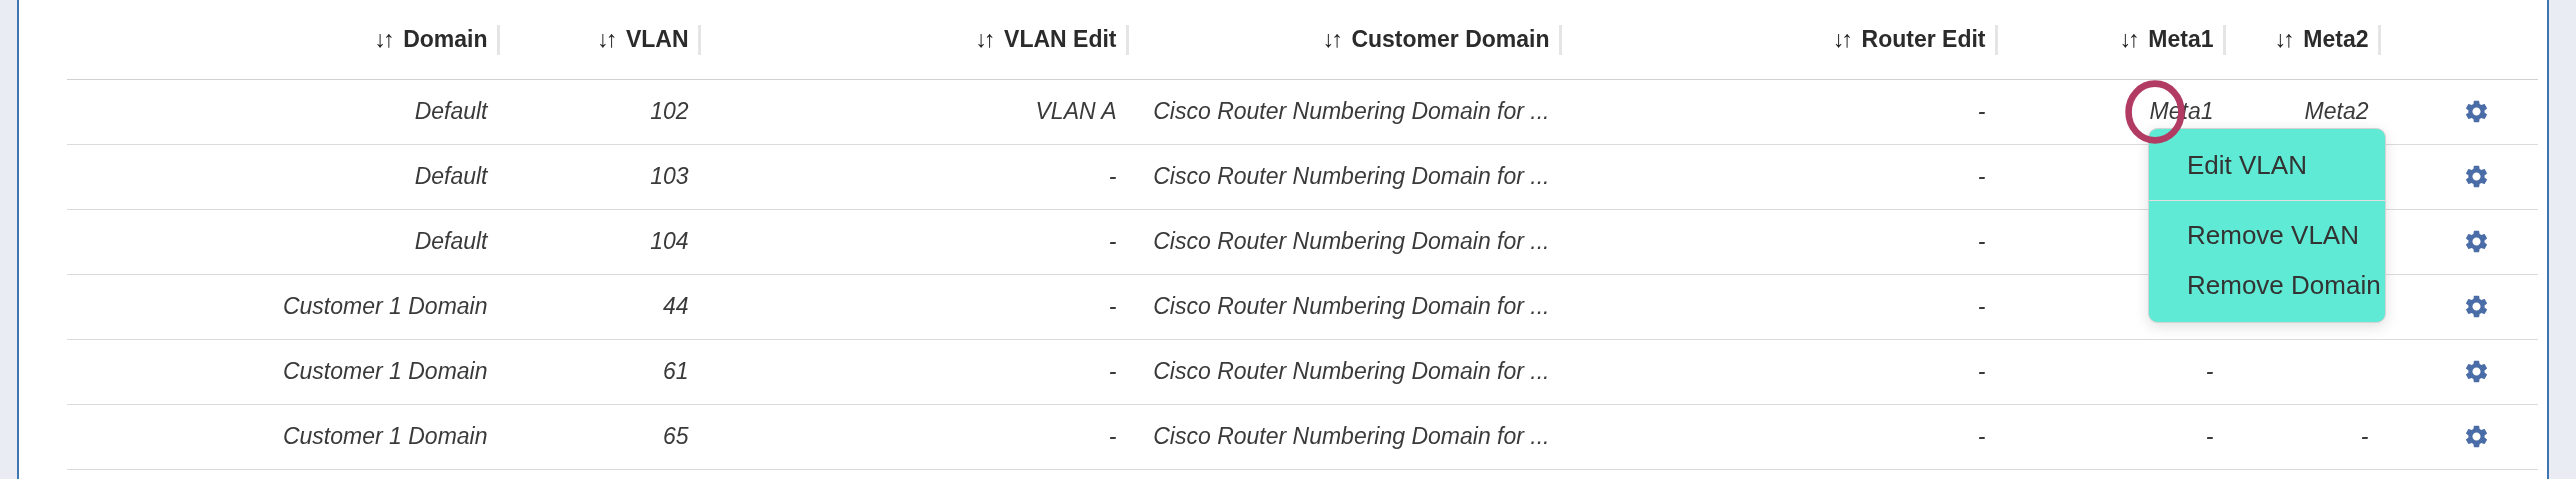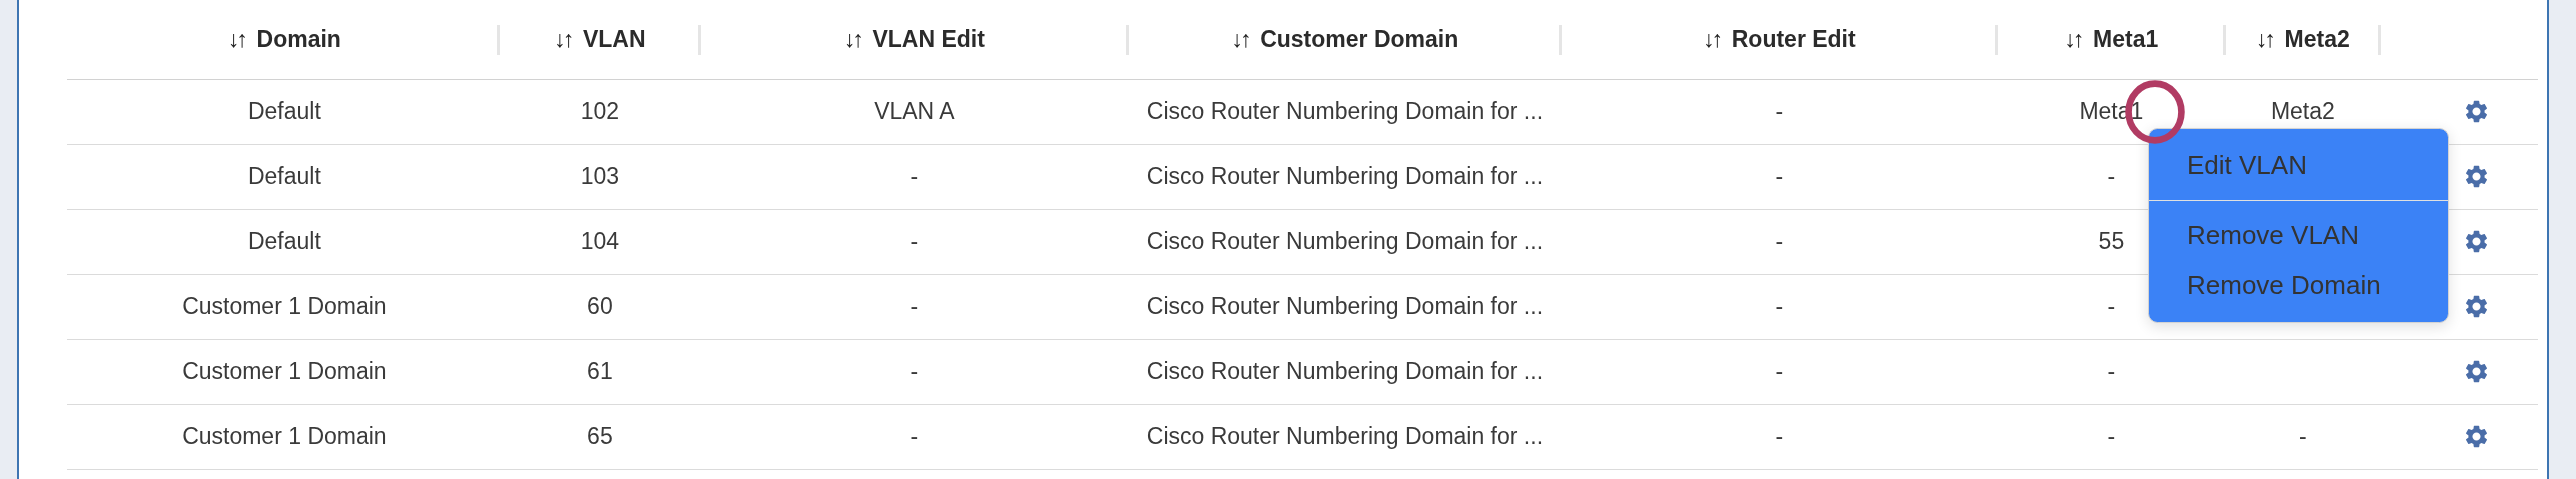--- a/index.html
+++ b/index.html
@@ -14,52 +14,53 @@
     position:absolute; left:17px; top:0; width:2532px; height:479px;
     background:#ffffff;
     border-left:2.9px solid #3e75b2;
     border-right:2.9px solid #3e75b2;
   }
   table.grid {
     position:absolute; left:48px; top:0; width:2470px;
     border-collapse:collapse; table-layout:fixed;
   }
   th, td {
-    text-align:center; vertical-align:middle;
+    text-align:right; vertical-align:middle;
     font-size:23px; color:#3a3a3a;
     padding:0 9.5px 0 14.3px;
     white-space:nowrap; overflow:hidden;
   }
   thead th {
     height:79px;
     font-weight:bold; color:#2b2b2b;
     border-bottom:1.9px solid #d2d2d2;
     position:relative;
   }
   thead th:not(:first-child)::before {
     content:""; position:absolute; left:0; top:25px; height:30px; width:2.9px;
     background:#e5e5e5;
   }
   tbody td {
     height:65px;
     border-bottom:1.9px solid #dbdbdb;
+    font-style:italic;
   }
   .sort {
     font-weight:bold; color:#222;
     letter-spacing:-2.9px; margin-right:11.4px; font-size:23px;
   }
   td.actions, th.actions { text-align:right; padding-right:46px; }
   .gear-btn {
     background:none; border:none; cursor:pointer;
     width:32px; height:32px; padding:0; vertical-align:middle;
   }
   .gear-btn svg { width:27px; height:27px; display:block; margin:0 auto; }
   .context-menu {
-    position:absolute; left:2129px; top:128px; width:301px;
-    background:#3b82f6;
+    position:absolute; left:2129px; top:128px; width:238px;
+    background:#5eead4;
     border:1px solid #d3d3d3;
     border-radius:9.5px;
     box-shadow:0 3.8px 13.3px rgba(0,0,0,0.12);
     padding:11.4px 0;
     z-index:5;
   }
   .menu-item {
     height:50px; line-height:50px; padding-left:38px;
     font-size:26px; color:#333333; cursor:pointer;
     white-space:nowrap;
@@ -133,21 +134,21 @@
         <td>Cisco Router Numbering Domain for ...</td>
         <td>-</td>
         <td>55</td>
         <td></td>
         <td class="actions"><button class="gear-btn"><svg viewBox="0 0 24 24">
                 <path d="M19.14,12.94c0.04-0.3,0.06-0.61,0.06-0.94c0-0.32-0.02-0.64-0.07-0.94l2.03-1.58c0.18-0.14,0.23-0.41,0.12-0.61l-1.92-3.32c-0.12-0.22-0.37-0.29-0.59-0.22l-2.39,0.96c-0.5-0.38-1.03-0.7-1.62-0.94L14.4,2.81c-0.04-0.24-0.24-0.41-0.48-0.41h-3.84c-0.24,0-0.43,0.17-0.47,0.41L9.25,5.35C8.66,5.59,8.12,5.92,7.63,6.29L5.24,5.33c-0.22-0.08-0.47,0-0.59,0.22L2.74,8.87C2.62,9.08,2.66,9.34,2.86,9.48l2.03,1.58C4.84,11.36,4.8,11.69,4.8,12s0.02,0.64,0.07,0.94l-2.03,1.58c-0.18,0.14-0.23,0.41-0.12,0.61l1.92,3.32c0.12,0.22,0.37,0.29,0.59,0.22l2.39-0.96c0.5,0.38,1.03,0.7,1.62,0.94l0.36,2.54c0.05,0.24,0.24,0.41,0.48,0.41h3.84c0.24,0,0.44-0.17,0.47-0.41l0.36-2.54c0.59-0.24,1.13-0.56,1.62-0.94l2.39,0.96c0.22,0.08,0.47,0,0.59-0.22l1.92-3.32c0.12-0.22,0.07-0.47-0.12-0.61L19.14,12.94z M12,15.6c-1.98,0-3.6-1.62-3.6-3.6s1.62-3.6,3.6-3.6s3.6,1.62,3.6,3.6S13.98,15.6,12,15.6z" fill="#4a6da8"></path>
               </svg></button></td>
       </tr>
       <tr>
         <td>Customer 1 Domain</td>
-        <td>60</td>
+        <td>44</td>
         <td>-</td>
         <td>Cisco Router Numbering Domain for ...</td>
         <td>-</td>
         <td>-</td>
         <td></td>
         <td class="actions"><button class="gear-btn"><svg viewBox="0 0 24 24">
                 <path d="M19.14,12.94c0.04-0.3,0.06-0.61,0.06-0.94c0-0.32-0.02-0.64-0.07-0.94l2.03-1.58c0.18-0.14,0.23-0.41,0.12-0.61l-1.92-3.32c-0.12-0.22-0.37-0.29-0.59-0.22l-2.39,0.96c-0.5-0.38-1.03-0.7-1.62-0.94L14.4,2.81c-0.04-0.24-0.24-0.41-0.48-0.41h-3.84c-0.24,0-0.43,0.17-0.47,0.41L9.25,5.35C8.66,5.59,8.12,5.92,7.63,6.29L5.24,5.33c-0.22-0.08-0.47,0-0.59,0.22L2.74,8.87C2.62,9.08,2.66,9.34,2.86,9.48l2.03,1.58C4.84,11.36,4.8,11.69,4.8,12s0.02,0.64,0.07,0.94l-2.03,1.58c-0.18,0.14-0.23,0.41-0.12,0.61l1.92,3.32c0.12,0.22,0.37,0.29,0.59,0.22l2.39-0.96c0.5,0.38,1.03,0.7,1.62,0.94l0.36,2.54c0.05,0.24,0.24,0.41,0.48,0.41h3.84c0.24,0,0.44-0.17,0.47-0.41l0.36-2.54c0.59-0.24,1.13-0.56,1.62-0.94l2.39,0.96c0.22,0.08,0.47,0,0.59-0.22l1.92-3.32c0.12-0.22,0.07-0.47-0.12-0.61L19.14,12.94z M12,15.6c-1.98,0-3.6-1.62-3.6-3.6s1.62-3.6,3.6-3.6s3.6,1.62,3.6,3.6S13.98,15.6,12,15.6z" fill="#4a6da8"></path>
               </svg></button></td>
       </tr>
       <tr>

